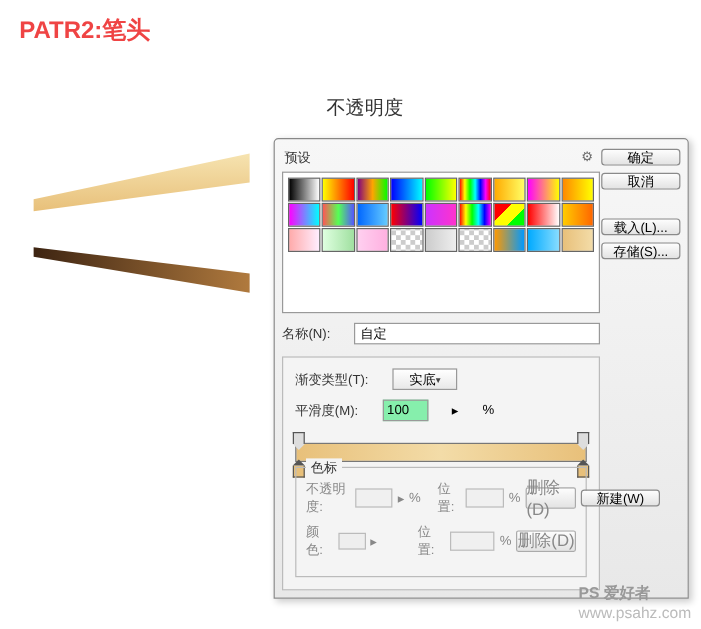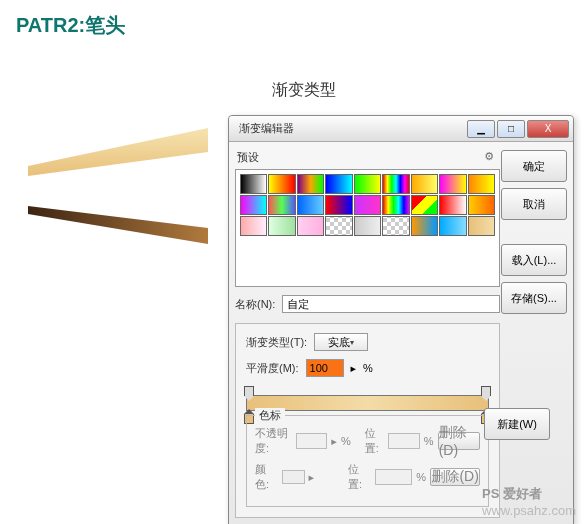--- a/index.html
+++ b/index.html
@@ -1,45 +1,45 @@
 <!DOCTYPE html>
 <html><head>
 <meta charset="utf-8">
 <style>
 *{box-sizing:border-box;margin:0;padding:0;font-family:"Microsoft YaHei",SimSun,sans-serif}
 body{width:584px;height:524px;background:#fff;position:relative;overflow:hidden}
-.header{color:#0f766e;font-size:20px;font-weight:bold;padding:12px 16px}
+.header{color:#ef4444;font-size:20px;font-weight:bold;padding:12px 16px}
 .subtitle{position:absolute;left:272px;top:80px;font-size:16px;color:#333}
 .shape1,.shape2{position:absolute;left:20px}
 .shape1{top:120px}
 .shape2{top:200px}
 .dialog{position:absolute;left:228px;top:115px;width:346px;background:linear-gradient(180deg,#f7f7f7,#e8e8e8);border:1px solid #888;border-radius:4px 4px 0 0;box-shadow:2px 2px 6px rgba(0,0,0,.2);font-size:11px}
 .titlebar{display:flex;align-items:center;height:26px;background:linear-gradient(180deg,#fdfdfd,#dedede);border-bottom:1px solid #aaa;padding:0 4px;border-radius:4px 4px 0 0}
 .titlebar .t{margin-left:6px;color:#333}
 .titlebar .spacer{flex:1}
 .winbtn{width:28px;height:18px;margin-left:2px;border:1px solid #888;border-radius:2px;display:flex;align-items:center;justify-content:center;font-size:10px}
 .winbtn.min{background:linear-gradient(180deg,#eef4fb,#cdddf2)}
 .winbtn.max{background:linear-gradient(180deg,#eef4fb,#cdddf2)}
 .winbtn.close{background:linear-gradient(180deg,#e98a86,#c8423c);color:#fff;width:42px}
 .body{display:flex;padding:6px}
 .left{flex:1}
 .right{width:72px;display:flex;flex-direction:column;gap:6px;align-items:flex-end;padding-top:2px}
-.btn{width:66px;height:32px;background:linear-gradient(180deg,#fdfdfd,#e3e3e3);border:1px solid #8a8a8a;border-radius:3px;font-size:11px;display:flex;align-items:center;justify-content:center;cursor:pointer}
+.btn{width:66px;height:14px;background:linear-gradient(180deg,#fdfdfd,#e3e3e3);border:1px solid #8a8a8a;border-radius:3px;font-size:11px;display:flex;align-items:center;justify-content:center;cursor:pointer}
 .section-label{font-size:11px;color:#333;margin:2px 0 4px 2px;display:flex;}
 .gear{margin-left:auto;margin-right:6px;opacity:.7}
 .swatch-box{border:1px solid #999;background:#fff;padding:4px;height:118px;overflow:hidden}
 .swatch-grid{display:grid;grid-template-columns:repeat(9,1fr);gap:1px}
 .sw{width:100%;height:20px;border:1px solid #666}
-.row{display:flex;align-items:center;margin-top:8px;gap:7px}
+.row{display:flex;align-items:center;margin-top:8px;gap:20px}
 .row label{color:#333;font-size:11px}
 .txt{flex:1;height:18px;border:1px solid #999;padding:0 4px;font-size:11px;background:#fff}
 .inset{border:1px solid #bbb;background:#f4f4f4;margin-top:10px;padding:8px 10px 10px;position:relative}
 .select{height:18px;border:1px solid #999;background:linear-gradient(180deg,#fff,#e8e8e8);padding:0 4px;font-size:11px;display:flex;align-items:center;min-width:54px;justify-content:center}
 .select .arr{font-size:8px;color:#444}
-.num{width:38px;height:18px;border:1px solid #999;background:#f97316;font-size:11px;padding:0 3px}
+.num{width:38px;height:18px;border:1px solid #999;background:#86efac;font-size:11px;padding:0 3px}
 .grad-strip{position:relative;margin-top:18px;height:20px}
 .grad-bar{height:16px;border:1px solid #777;background:linear-gradient(90deg,#e8c07a,#f3dca8,#e8c07a)}
 .stop{position:absolute;width:10px;height:10px;border:1px solid #555;background:#ddd}
 .stop.top{top:-9px;border-bottom:none}
 .stop.bot{bottom:-9px;border-top:none}
 .stop.top::after{content:"";position:absolute;left:-1px;bottom:-5px;border-left:5px solid transparent;border-right:5px solid transparent;border-top:5px solid #ddd}
 .stop.bot::before{content:"";position:absolute;left:-1px;top:-5px;border-left:5px solid transparent;border-right:5px solid transparent;border-bottom:5px solid #555}
 .fieldset{border:1px solid #bbb;padding:10px 8px 8px;position:relative}
 .fieldset .legend{position:absolute;top:-8px;left:8px;background:#f4f4f4;padding:0 4px;font-size:11px;color:#333}
 .fr{display:flex;align-items:center;gap:4px;margin-bottom:6px;color:#888;font-size:11px}
@@ -47,21 +47,21 @@
 .fr .minibtn{width:54px;height:18px;border:1px solid #aaa;background:linear-gradient(180deg,#fdfdfd,#e3e3e3);border-radius:2px;font-size:14px;color:#888;display:flex;align-items:center;justify-content:center;margin-left:auto}
 .colorbox{width:24px;height:14px;border:1px solid #bbb;background:#eee}
 .watermark{position:absolute;right:8px;bottom:6px;color:#bbb;font-size:13px}
 .watermark b{color:#999}
 .big-right{position:absolute;right:23px;top:292px}
 </style>
 </head>
 <body>
 
 <div class="header">PATR2:笔头</div>
-<div class="subtitle">渐变类型</div>
+<div class="subtitle">不透明度</div>
 
 <svg class="shape1" width="190" height="60">
   <defs>
       <linearGradient id="g1" x1="0" y1="0" x2="0" y2="1">
         <stop offset="0" stop-color="#f6e3b0"></stop>
         <stop offset="1" stop-color="#e8c07a"></stop>
       </linearGradient>
     </defs>
   <polygon points="8,46 188,8 188,32 8,56" fill="url(#g1)"></polygon>
 </svg>
@@ -69,27 +69,20 @@
   <defs>
       <linearGradient id="g2" x1="0" y1="0" x2="1" y2="0">
         <stop offset="0" stop-color="#3d2412"></stop>
         <stop offset="1" stop-color="#b07a3e"></stop>
       </linearGradient>
     </defs>
   <polygon points="8,6 188,28 188,44 8,14" fill="url(#g2)"></polygon>
 </svg>
 
 <div class="dialog">
-  <div class="titlebar">
-    <span class="t">渐变编辑器</span>
-    <span class="spacer"></span>
-    <div class="winbtn min">▁</div>
-    <div class="winbtn max">□</div>
-    <div class="winbtn close">X</div>
-  </div>
   <div class="body">
     <div class="left">
       <div class="section-label">
         <span>预设</span>
         <span class="gear">⚙</span>
       </div>
       <div class="swatch-box">
         <div class="swatch-grid" id="swatches">
             <div class="sw" style="background: linear-gradient(90deg, rgb(0, 0, 0), rgb(255, 255, 255));"></div>
             <div class="sw" style="background: linear-gradient(90deg, rgb(255, 255, 0), rgb(255, 0, 0));"></div>

